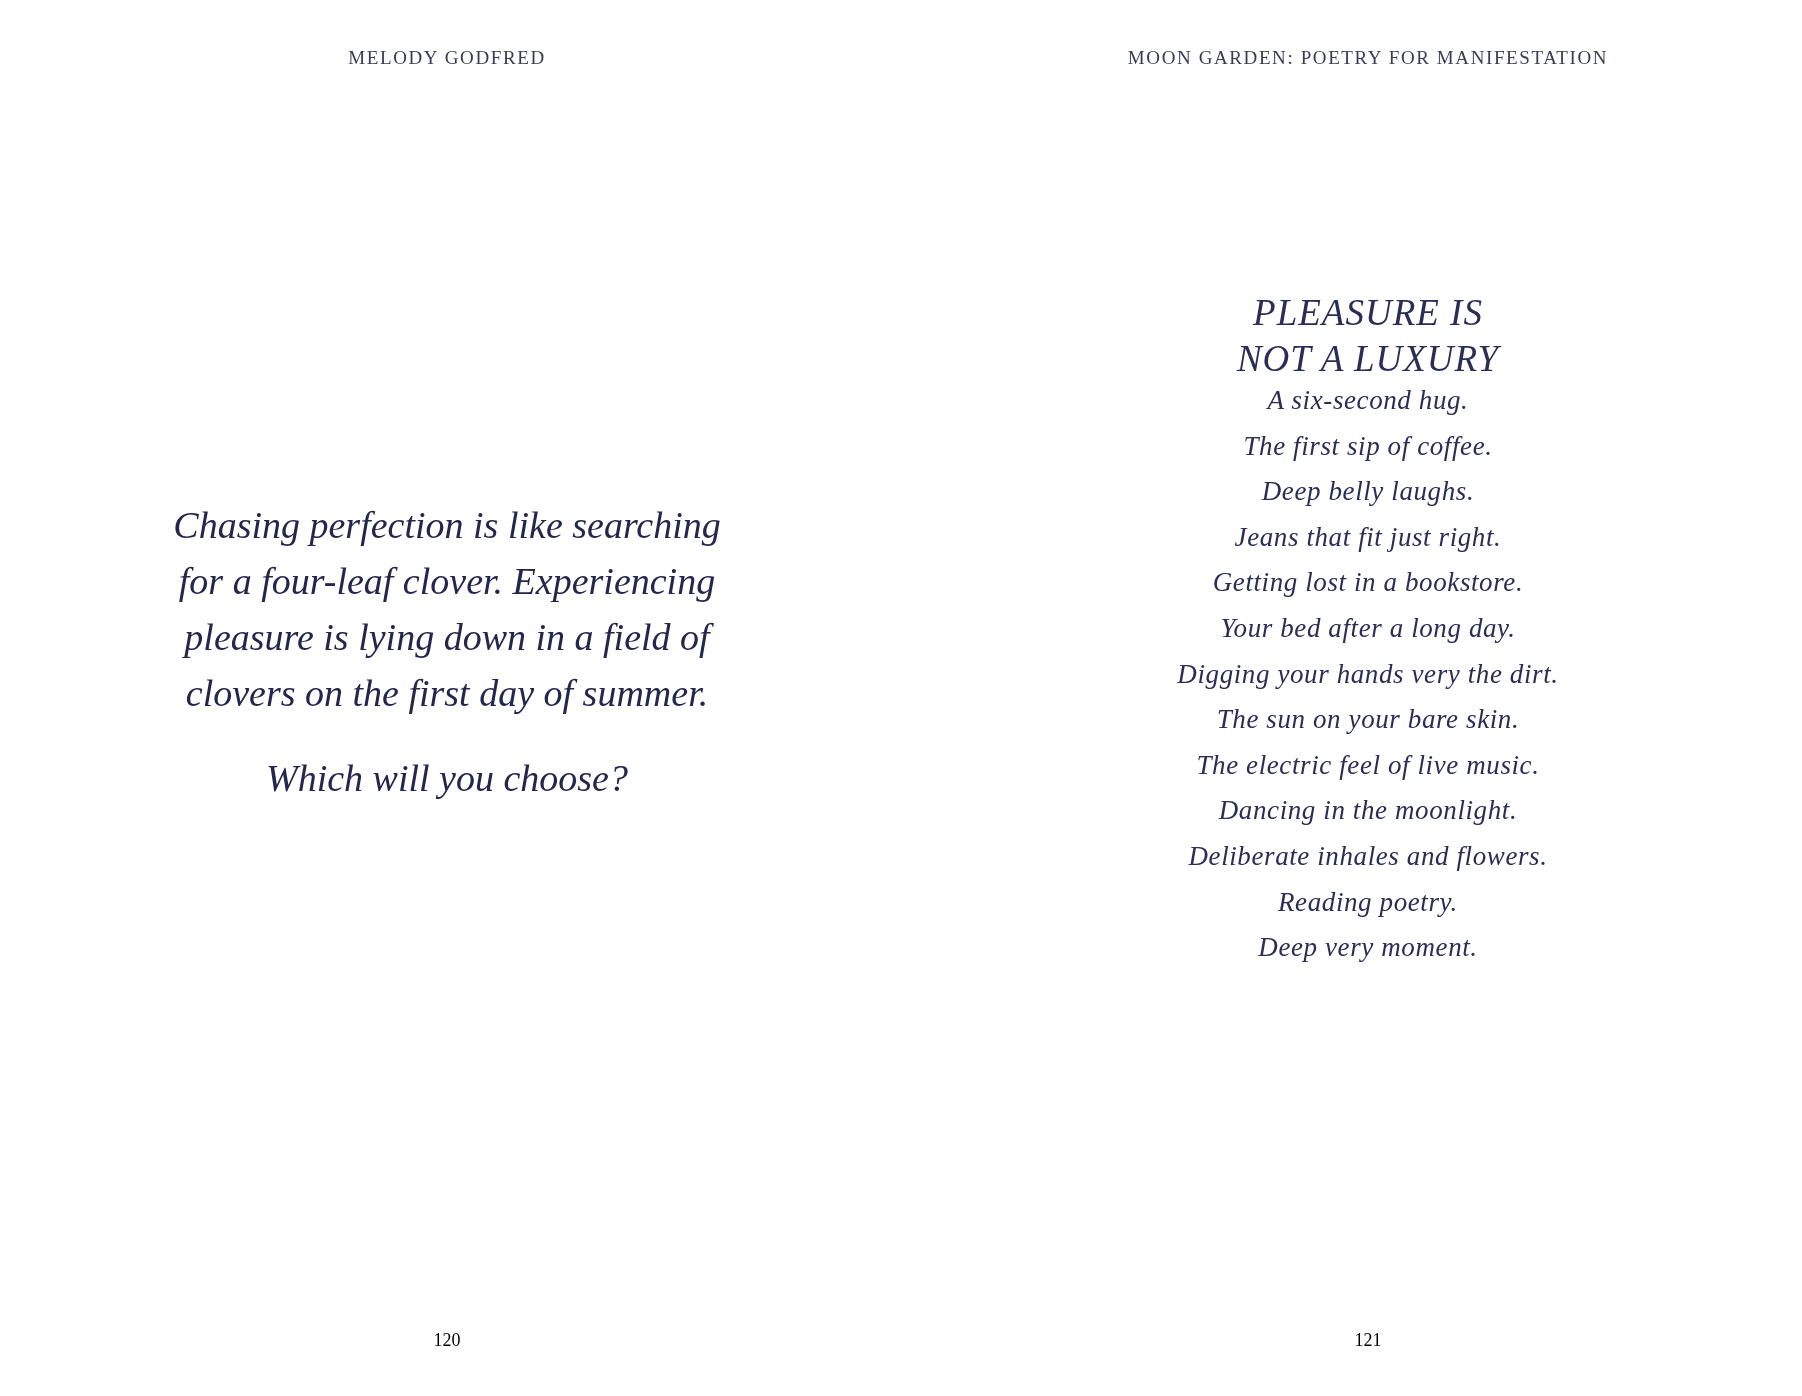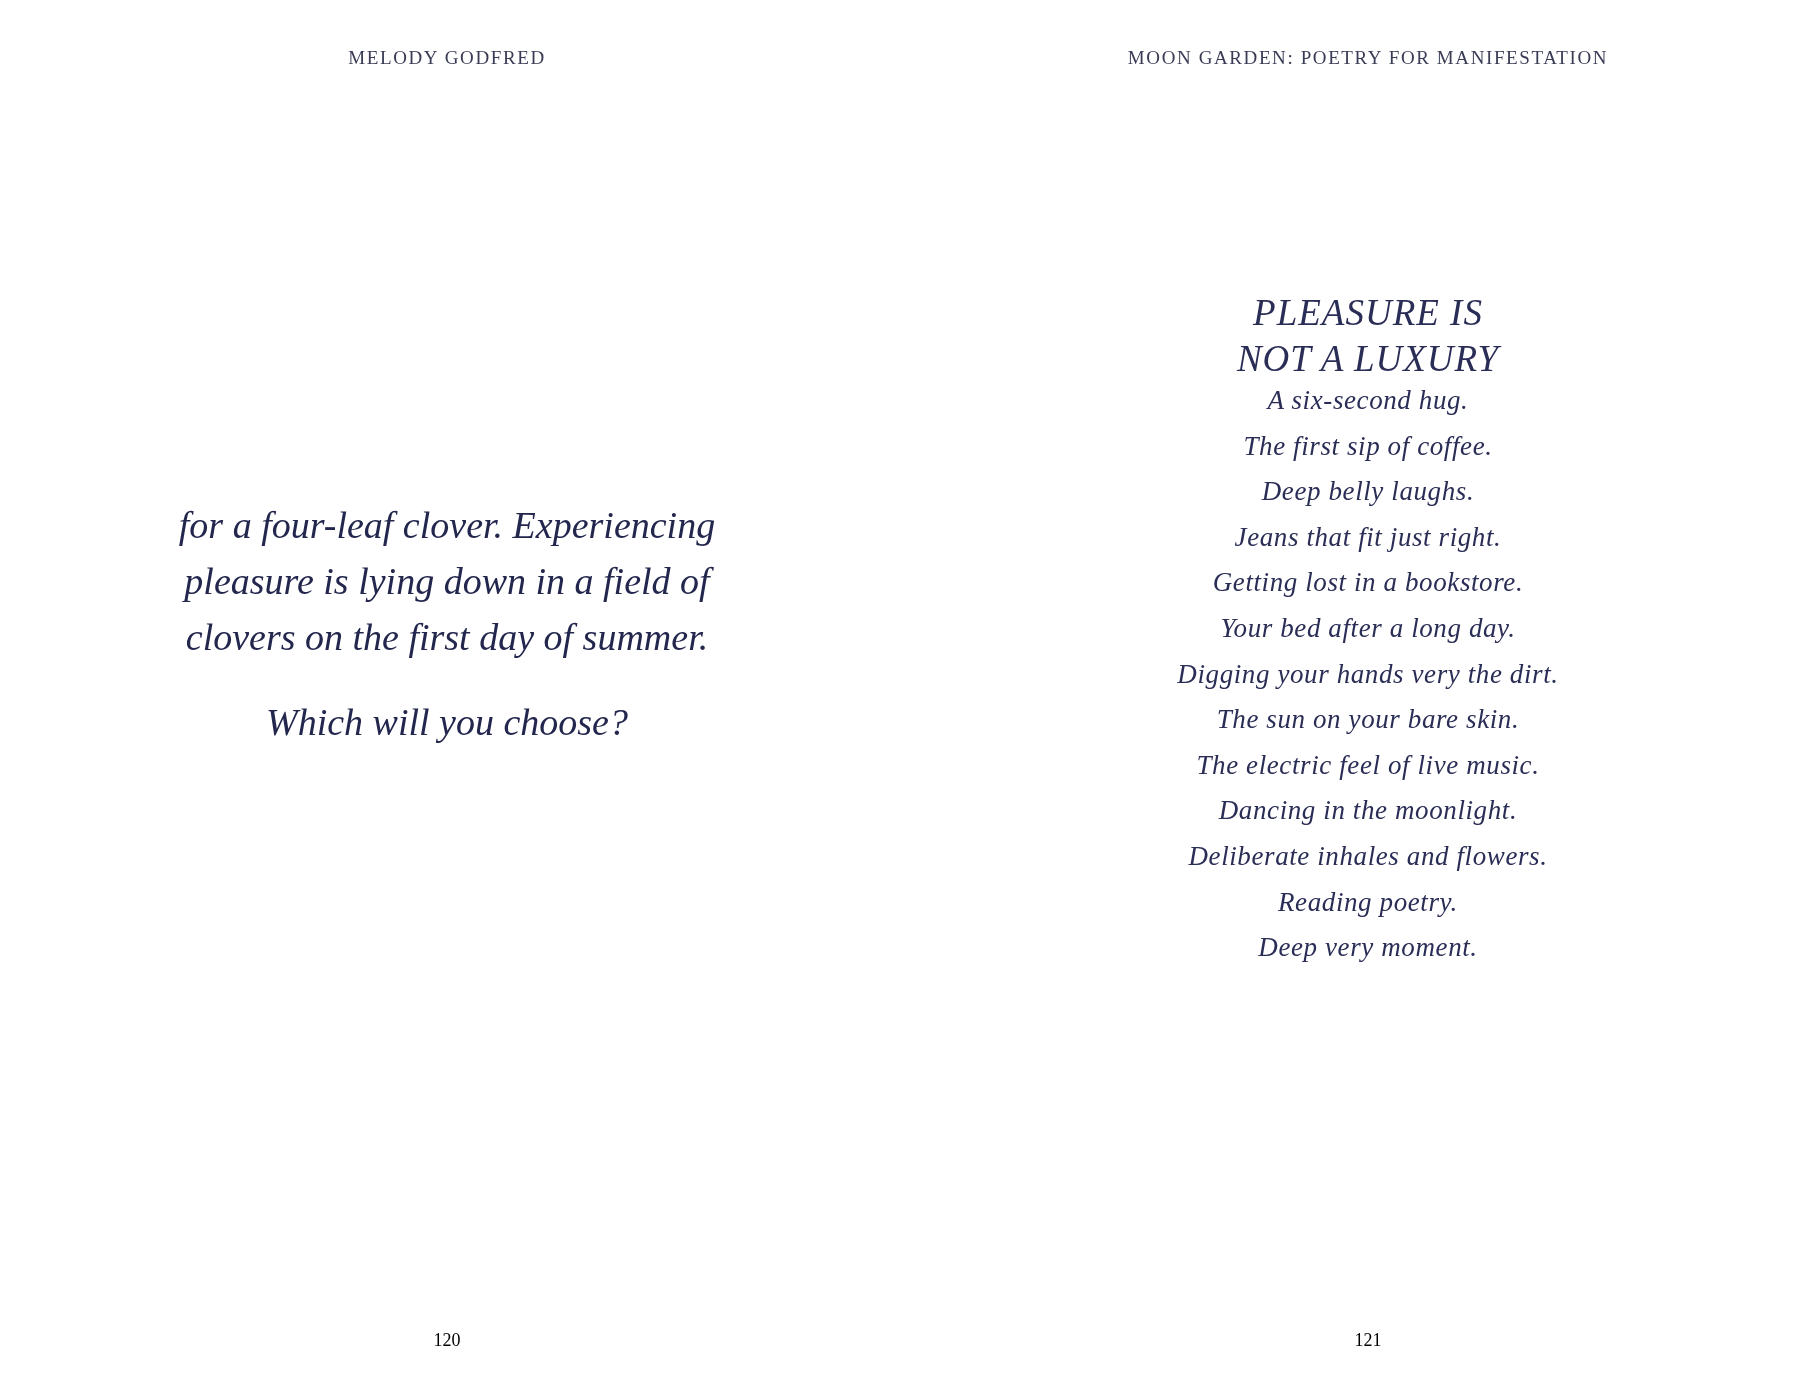--- a/index.html
+++ b/index.html
@@ -21,20 +21,21 @@
     .poem { position:absolute; left:467px; transform:translateX(-50%); top:378px; text-align:center;
             font-style:italic; font-size:27px; line-height:45.6px; letter-spacing:0.6px; color:#2a2d55; }
     .poem .pline { display:block; white-space:nowrap; }
   </style>
 </head>
 <body>
 
 <div class="page left">
   <div class="running-head" style="left:447px">MELODY GODFRED</div>
   <div class="quote">
+    <span class="line">Chasing perfection is like searching</span>
     <span class="line">for a four-leaf clover. Experiencing</span>
     <span class="line">pleasure is lying down in a field of</span>
     <span class="line">clovers on the first day of summer.</span>
     <span class="question">Which will you choose?</span>
   </div>
   <div class="folio" style="left:447px">120</div>
 </div>
 
 <div class="page right">
   <div class="running-head" style="left:467px">MOON GARDEN: POETRY FOR MANIFESTATION</div>

